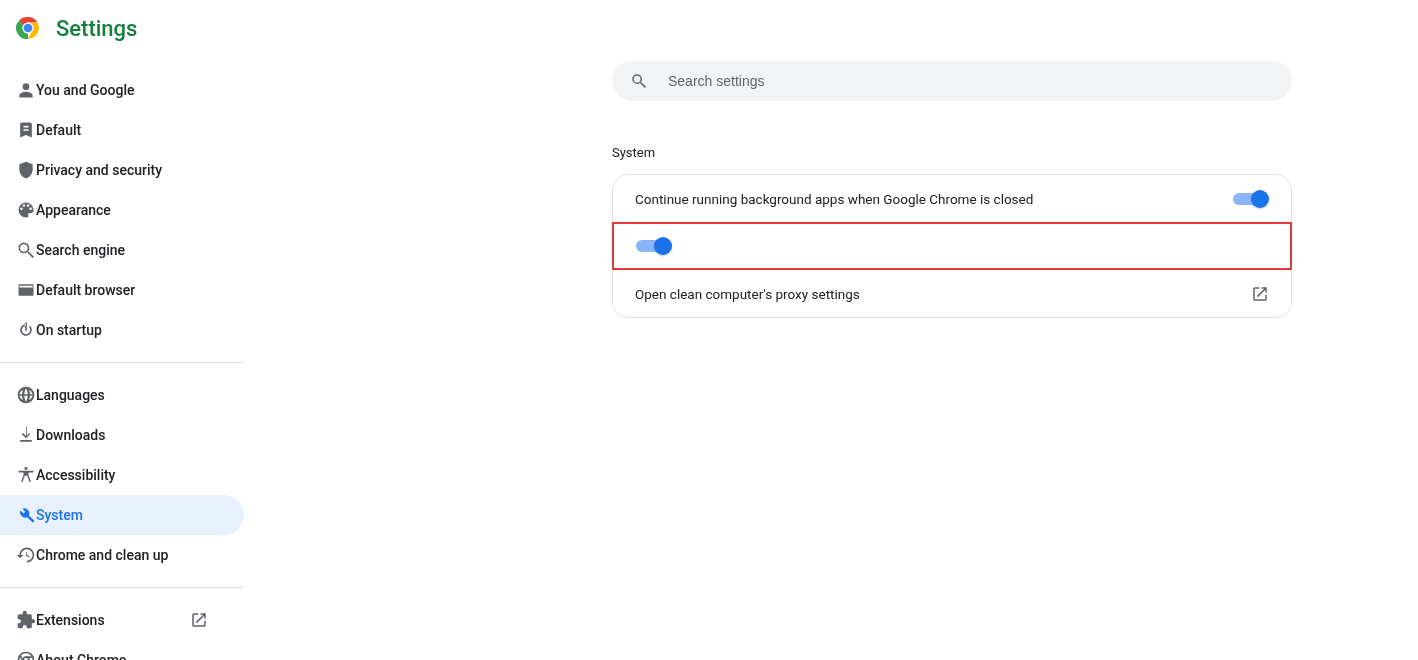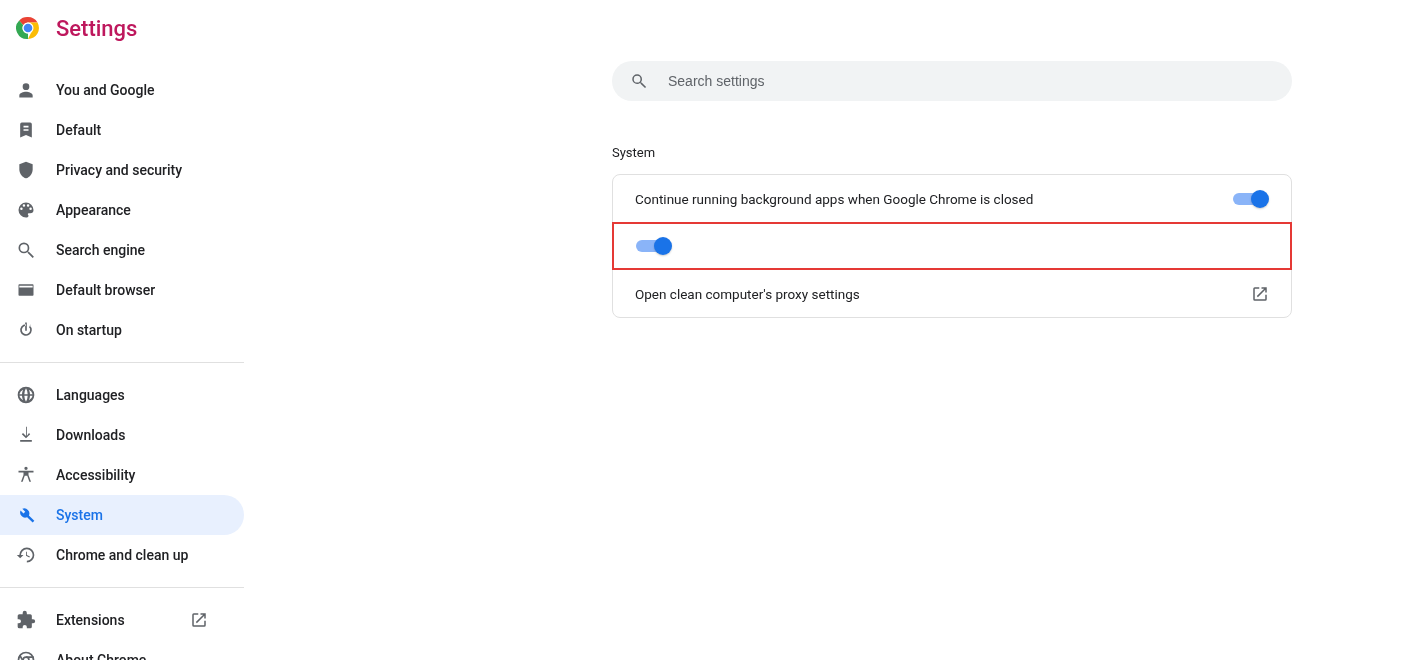--- a/index.html
+++ b/index.html
@@ -19,21 +19,21 @@
     padding-left: 16px;
   }
   .chrome-logo {
     width: 24px;
     height: 24px;
     margin-right: 16px;
   }
   .header-title {
     font-size: 22px;
     font-weight: 500;
-    color: #be185d;
+    color: #15803d;
   }
   .layout {
     display: flex;
     width: 100%;
   }
   .sidebar {
     width: 244px;
     padding-top: 8px;
   }
   .side-section {
@@ -44,21 +44,20 @@
     background: #e0e0e0;
     margin: 6px 0 6px 0;
   }
   .side-item {
     display: flex;
     align-items: center;
     height: 40px;
     padding-left: 16px;
     cursor: pointer;
     color: #202124;
-    gap: 20px;
     border-top-right-radius: 20px;
     border-bottom-right-radius: 20px;
   }
   .side-item .icon-slot {
     width: 20px;
     height: 20px;
     display: flex;
     align-items: center;
     justify-content: center;
     color: #5f6368;
@@ -110,21 +109,21 @@
   .section-title {
     font-size: 13px;
     color: #202124;
     font-weight: 400;
     margin-top: 44px;
     margin-bottom: 14px;
   }
   .card {
     width: 680px;
     border: 1px solid #e0e0e0;
-    border-radius: 8px;
+    border-radius: 16px;
     background: #fff;
   }
   .row {
     display: flex;
     align-items: center;
     justify-content: space-between;
     padding: 0 22px;
     height: 48px;
     font-size: 13.5px;
     color: #202124;

